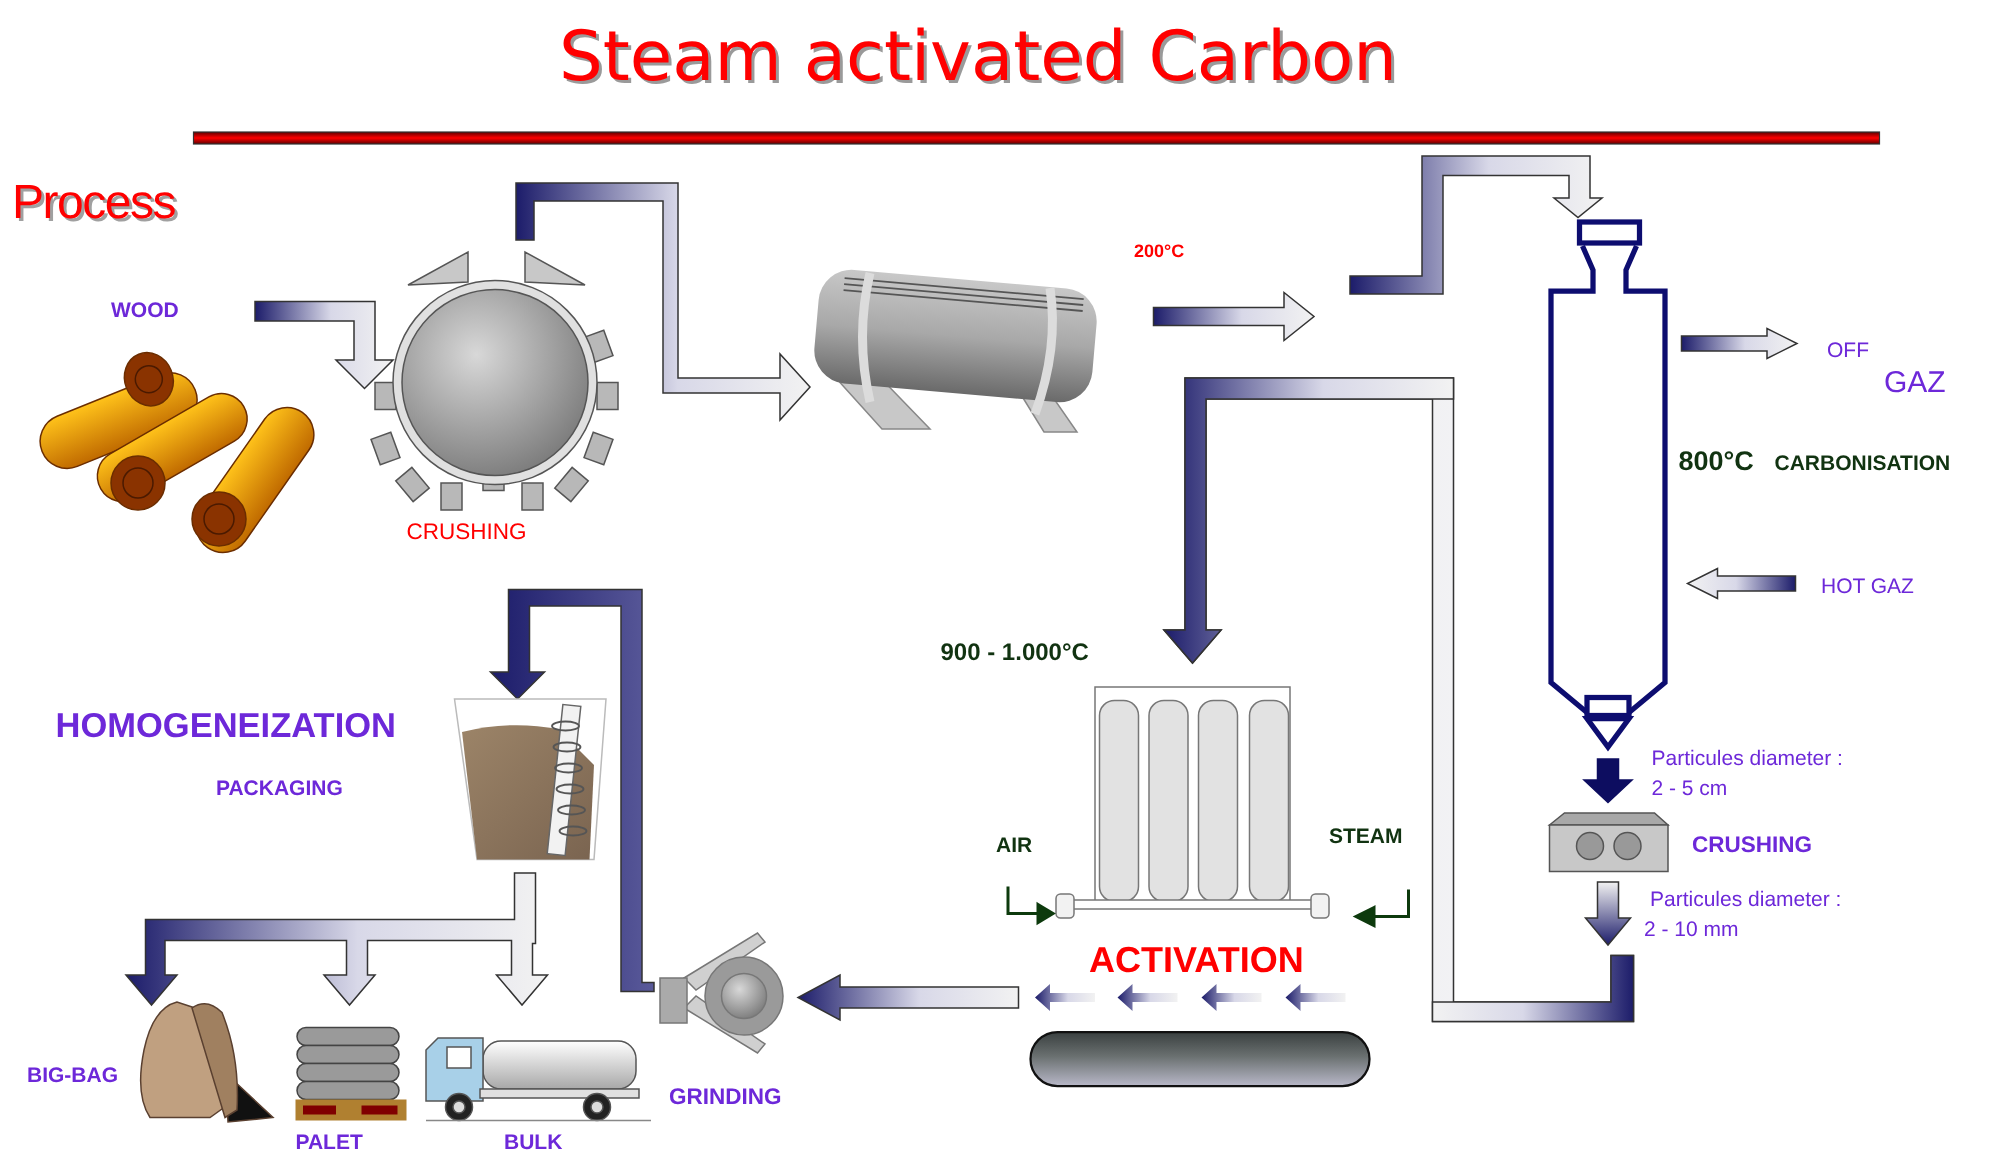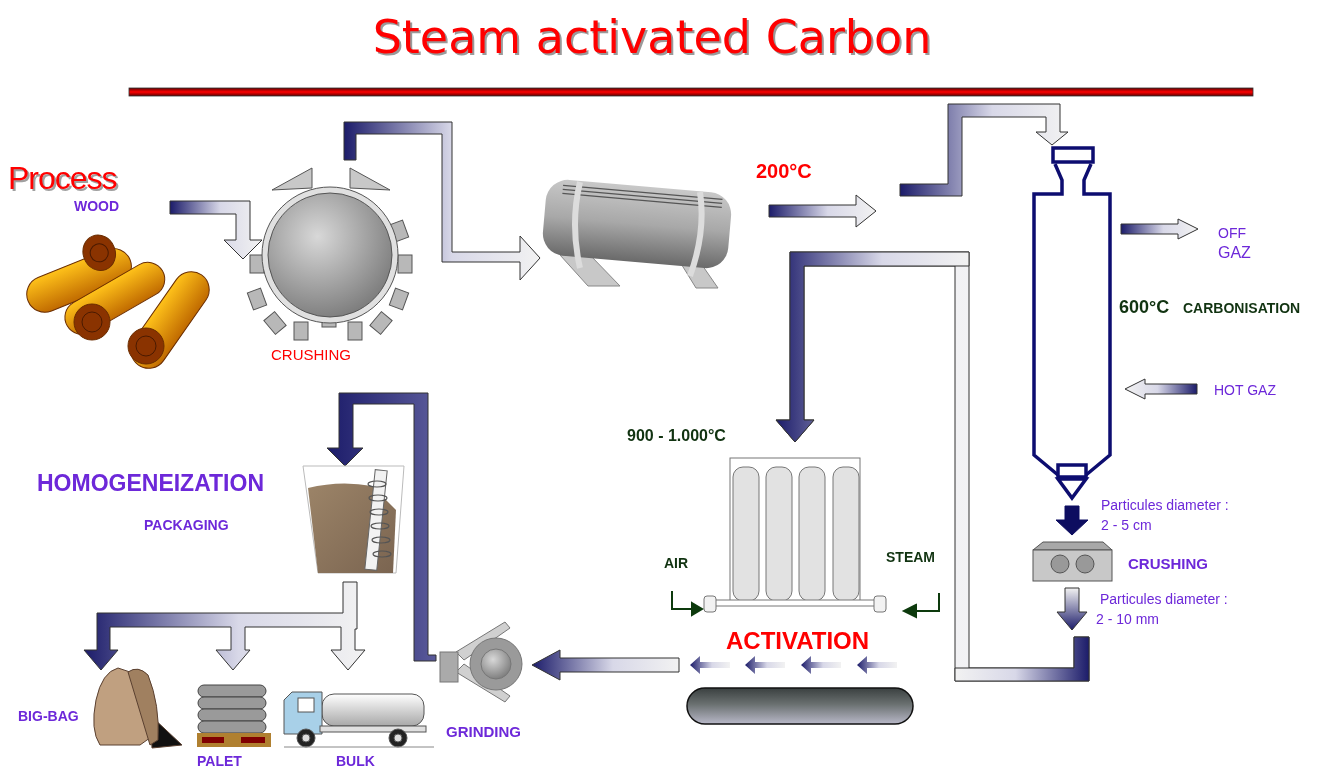--- a/index.html
+++ b/index.html
@@ -2,21 +2,21 @@
 <html><head>
 <meta charset="utf-8">
 <style>
   html, body { margin: 0; padding: 0; background: #ffffff; }
   body { width: 1332px; height: 781px; position: relative; overflow: hidden;
          font-family: "Liberation Sans", sans-serif; }
   svg { position: absolute; left: 0; top: 0; }
   .lbl { position: absolute; font-family: "Liberation Sans", sans-serif; font-weight: bold; white-space: nowrap; line-height: 1; }
   .title { left: 0; width: 1304px; top: 14px; text-align: center; font-size: 46px; font-weight: normal;
            color: #ff0000; text-shadow: 2px 2px 0 #9a9a9a; font-family: "DejaVu Sans", sans-serif; }
-  .process { left: 8px; top: 118px; font-size: 32px; font-weight: normal; color: #ff0000; text-shadow: 2px 2px 0 #a0a0a0; letter-spacing: -1px; margin-top: 44px; }
+  .process { left: 8px; top: 118px; font-size: 32px; font-weight: normal; color: #ff0000; text-shadow: 2px 2px 0 #a0a0a0; letter-spacing: -1px; }
   .blue { color: #6d28d9; }
   .red { color: #ff0000; }
   .green { color: #113311; }
   .plain { font-weight: normal; }
 </style>
 </head>
 <body>
 
 <svg width="1332" height="781" viewBox="0 0 1332 781">
   <defs>
@@ -275,25 +275,25 @@
       <circle cx="398" cy="738" r="4" fill="#ddd"></circle>
     <line x1="284" y1="747" x2="434" y2="747" stroke="#888"></line>
   </g>
 </svg>
 
 <div class="lbl title">Steam activated Carbon</div>
 <div class="lbl process">Process</div>
 
 <div class="lbl blue" style="left:74px;top:199px;font-size:14px;">WOOD</div>
 <div class="lbl red plain" style="left:271px;top:347px;font-size:15px;">CRUSHING</div>
-<div class="lbl red" style="left:756px;top:161px;font-size:20px;">200°C</div>
+<div class="lbl red" style="left:756px;top:161px;font-size:12px;">200°C</div>
 
 <div class="lbl blue plain" style="left:1218px;top:226px;font-size:14px;">OFF</div>
-<div class="lbl blue plain" style="left:1218px;top:245px;font-size:16px;">GAZ</div>
-<div class="lbl green" style="left:1119px;top:298px;font-size:18px;">600°C</div>
+<div class="lbl blue plain" style="left:1256px;top:245px;font-size:20px;">GAZ</div>
+<div class="lbl green" style="left:1119px;top:298px;font-size:18px;">800°C</div>
 <div class="lbl green" style="left:1183px;top:301px;font-size:14px;">CARBONISATION</div>
 <div class="lbl blue plain" style="left:1214px;top:383px;font-size:14px;">HOT GAZ</div>
 
 <div class="lbl blue plain" style="left:1101px;top:498px;font-size:14px;">Particules diameter :</div>
 <div class="lbl blue plain" style="left:1101px;top:518px;font-size:14px;">2 - 5 cm</div>
 <div class="lbl blue" style="left:1128px;top:556px;font-size:15px;">CRUSHING</div>
 <div class="lbl blue plain" style="left:1100px;top:592px;font-size:14px;">Particules diameter :</div>
 <div class="lbl blue plain" style="left:1096px;top:612px;font-size:14px;">2 - 10 mm</div>
 
 <div class="lbl green" style="left:627px;top:428px;font-size:16px;">900 - 1.000°C</div>

